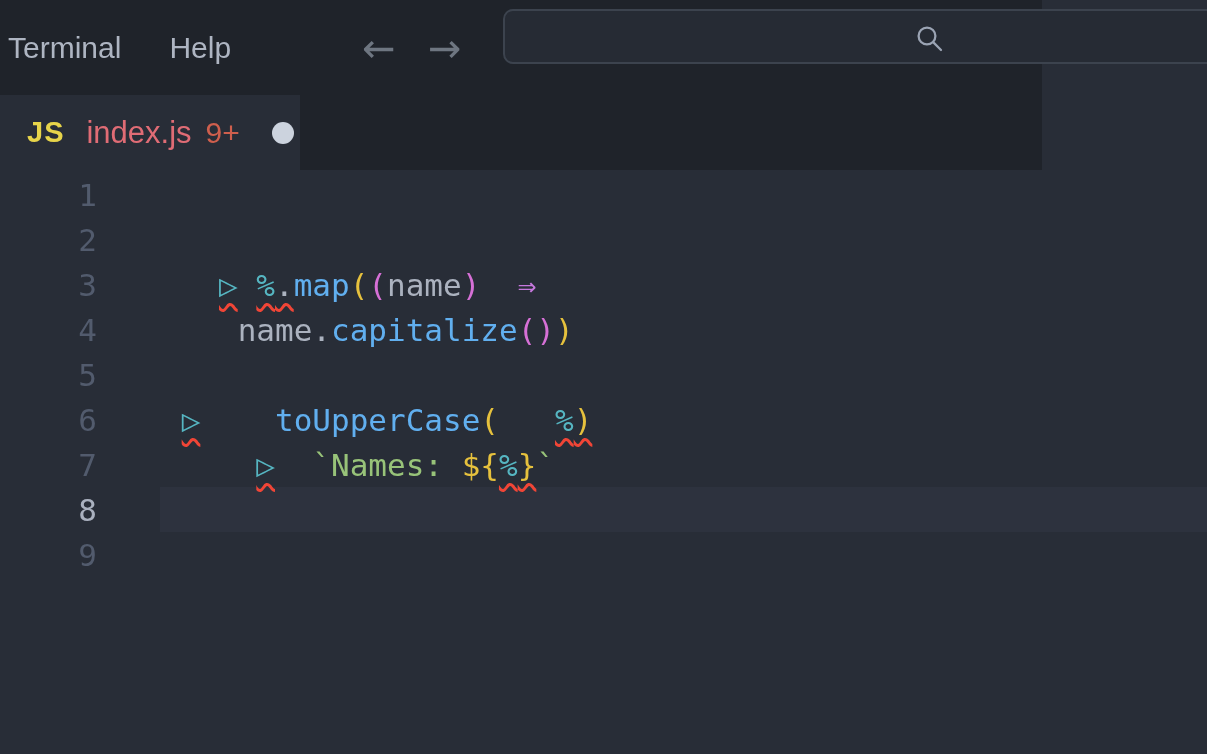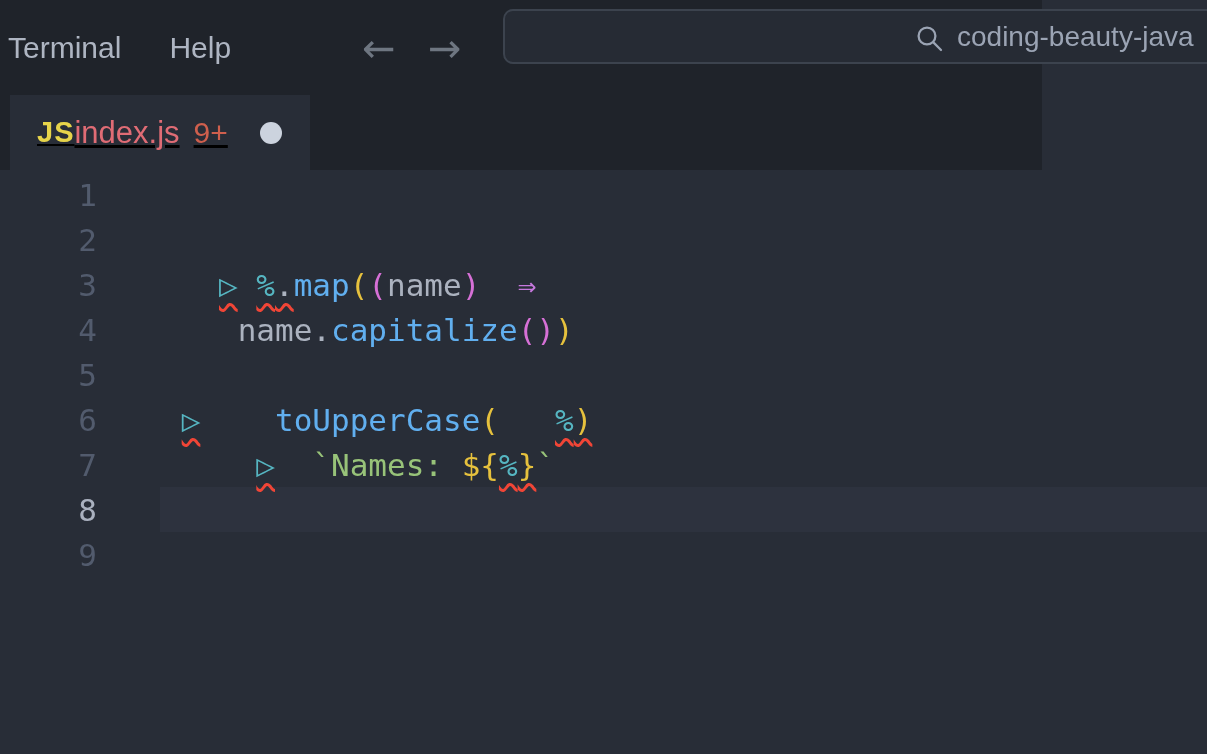--- a/index.html
+++ b/index.html
@@ -34,29 +34,29 @@
     border-radius:10px;box-sizing:border-box;
     display:flex;align-items:center;
   }
   .search-icon{position:absolute;left:408px;top:11px;}
   .search-label{
     position:absolute;left:452px;top:0;height:51px;display:flex;align-items:center;
     color:var(--searchFg,#9ba4b4);font-size:28px;white-space:nowrap;
   }
   
   .tab{
-    position:absolute;left:10px;top:95px;width:300px;height:75px;
+    position:absolute;left:0;top:95px;width:300px;height:75px;
     background:var(--editorBg,#282d37);
-    display:flex;align-items:center;text-decoration:underline;
+    display:flex;align-items:center;
   }
   .js-icon{
     margin-left:27px;color:var(--jsIcon,#e7d44a);
     font-size:29px;font-weight:bold;letter-spacing:1px;
   }
-  .tab-filename{color:var(--tabFg,#e06c75);font-size:31px;}
+  .tab-filename{margin-left:22px;color:var(--tabFg,#e06c75);font-size:31px;}
   .tab-badge{margin-left:14px;color:var(--badgeFg,#cf5f4d);font-size:30px;}
   .tab-dot{
     margin-left:32px;width:22px;height:22px;border-radius:50%;
     background:var(--dotFg,#ccd3de);
   }
   
   .editor{
     position:absolute;left:0;top:170px;width:1207px;height:584px;
     background:var(--editorBg,#282d37);
     padding-top:2px;box-sizing:border-box;
@@ -101,21 +101,20 @@
   </div>
 
   <span class="nav-arrow nav-back">←</span>
   <span class="nav-arrow nav-fwd">→</span>
 
   <div class="command-center">
     <svg class="search-icon" width="32" height="32" viewBox="0 0 24 24" fill="none" stroke="#9ba4b4" stroke-width="1.7" stroke-linecap="round">
       <circle cx="10.5" cy="10.5" r="6.3"></circle>
       <line x1="15.3" y1="15.3" x2="21" y2="21"></line>
     </svg>
-    <span class="search-label">coding-beauty-java</span>
   </div>
 
   <div class="tab">
     <span class="js-icon">JS</span>
     <span class="tab-filename">index.js</span>
     <span class="tab-badge">9+</span>
     <span class="tab-dot"></span>
   </div>
 </div>
 

